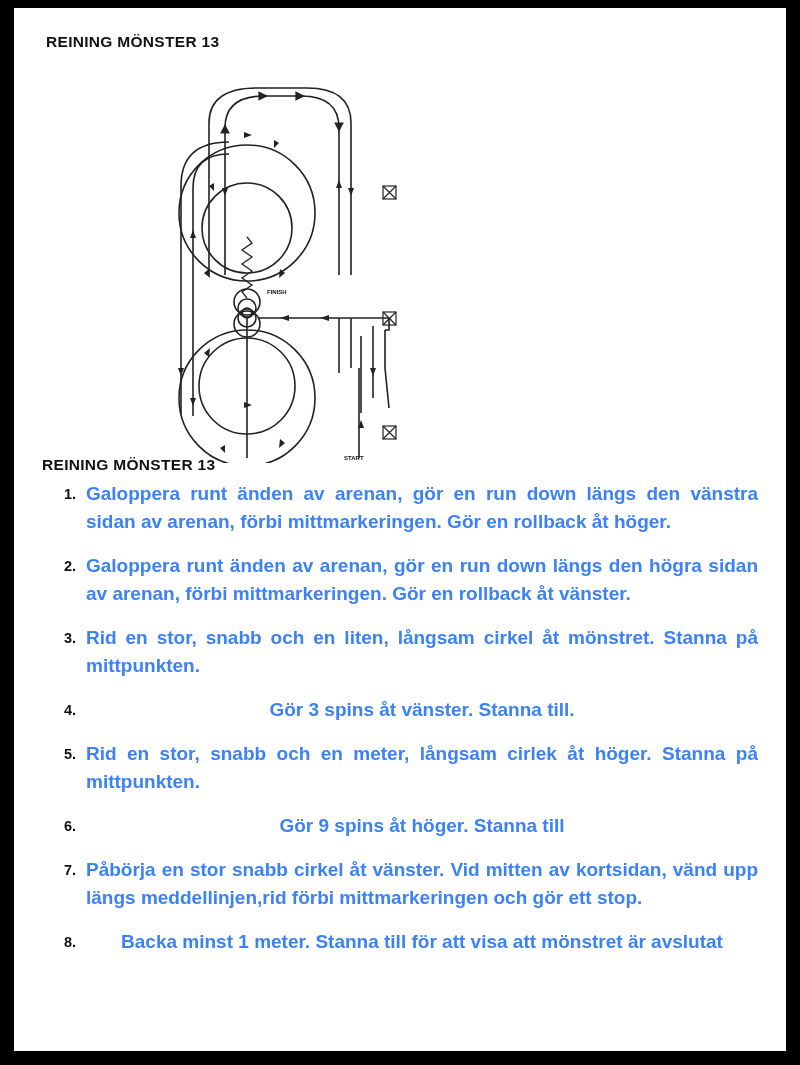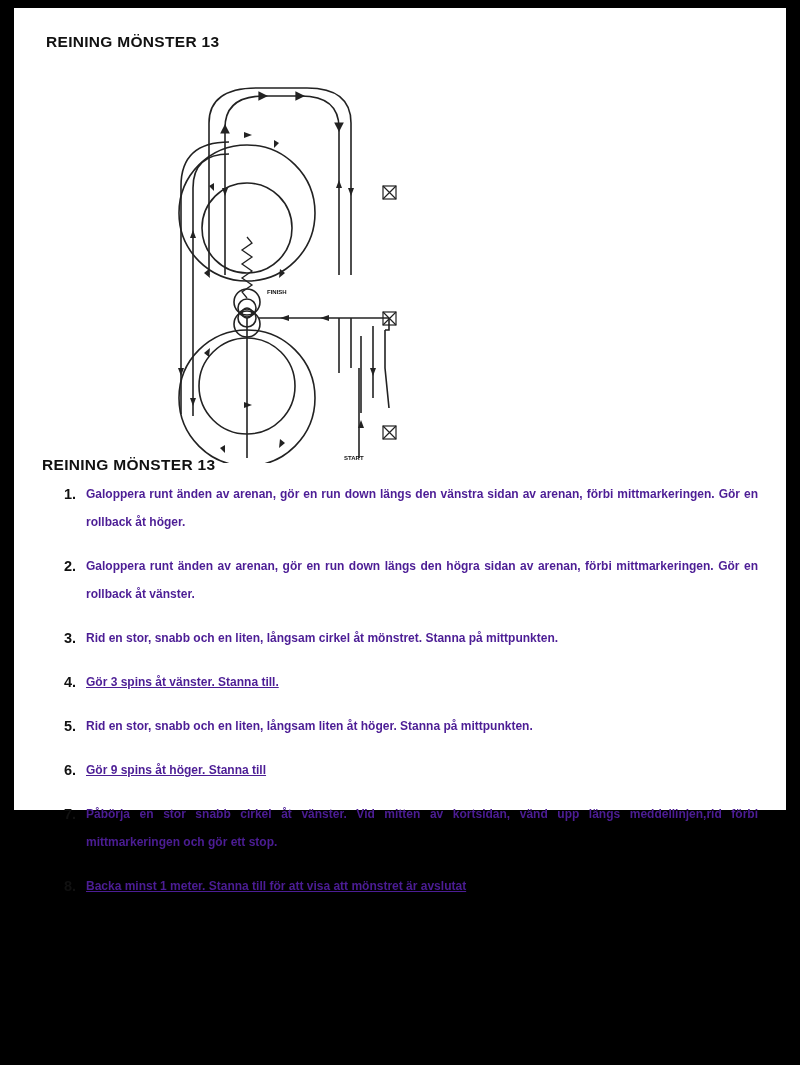--- a/index.html
+++ b/index.html
@@ -11,21 +11,21 @@
     width: 800px;
     height: 1065px;
     font-family: "Liberation Sans", sans-serif;
     overflow: hidden;
   }
   .page {
     position: absolute;
     left: 14px;
     top: 8px;
     width: 772px;
-    height: 802px;
+    height: 1043px;
     background: #ffffff;
     box-sizing: border-box;
   }
   .title-top {
     position: absolute;
     left: 32px;
     top: 25px;
     font-size: 15.5px;
     font-weight: bold;
     letter-spacing: 0.3px;
@@ -66,30 +66,29 @@
     flex: 0 0 34px;
     text-align: right;
     padding-right: 10px;
     font-size: 14.5px;
     font-weight: bold;
     line-height: 28px;
     color: #111111;
   }
   .step-text {
     flex: 1;
-    font-size: 12px;
+    font-size: 19px;
     font-weight: bold;
     line-height: 28px;
-    color: #4c1d95;
+    color: #3b82f6;
     text-align: justify;
     text-justify: inter-word;
   }
   .step.nowrap .step-text {
-    text-align: left;
-    text-decoration: underline;
+    text-align: center;
   }
   .marker-label {
     font-size: 6px;
     font-weight: bold;
   }
 </style>
 </head>
 <body>
 
 <div class="page">
@@ -191,21 +190,21 @@
     <div class="step">
       <div class="step-num">3.</div>
       <div class="step-text">Rid en stor, snabb och en liten, långsam cirkel åt mönstret. Stanna på mittpunkten.</div>
     </div>
     <div class="step nowrap">
       <div class="step-num">4.</div>
       <div class="step-text">Gör 3 spins åt vänster. Stanna till.</div>
     </div>
     <div class="step">
       <div class="step-num">5.</div>
-      <div class="step-text">Rid en stor, snabb och en liten, långsam liten åt höger. Stanna på mittpunkten.</div>
+      <div class="step-text">Rid en stor, snabb och en meter, långsam cirlek åt höger. Stanna på mittpunkten.</div>
     </div>
     <div class="step nowrap">
       <div class="step-num">6.</div>
       <div class="step-text">Gör 9 spins åt höger. Stanna till</div>
     </div>
     <div class="step">
       <div class="step-num">7.</div>
       <div class="step-text">Påbörja en stor snabb cirkel åt vänster. Vid mitten av kortsidan, vänd upp längs meddellinjen,rid förbi mittmarkeringen och gör ett stop.</div>
     </div>
     <div class="step nowrap">

